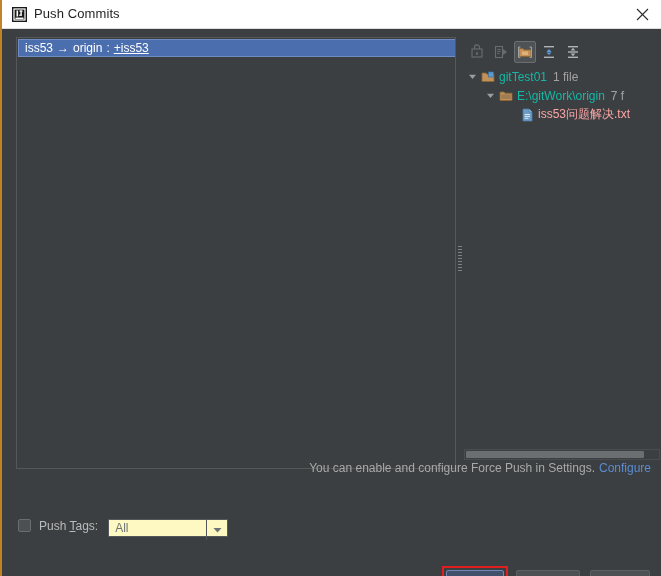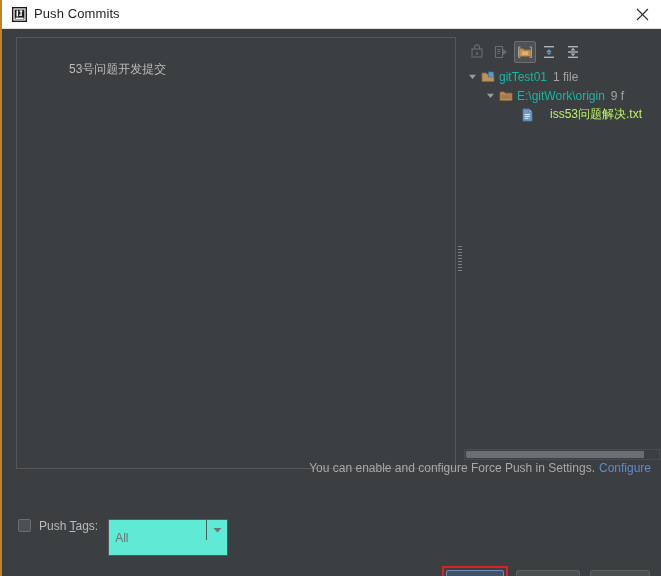--- a/index.html
+++ b/index.html
@@ -172,21 +172,21 @@
     align-items: center;
     white-space: nowrap;
   }
   .tw {
     width: 11px; height: 11px;
     margin-right: 3px;
     flex: 0 0 auto;
     display: flex; align-items: center; justify-content: center;
   }
   .tree-label { color: #14b8a6; }
-  .tree-label.added { color: #bef264; margin-left: 12px; }
+  .tree-label.added { color: #fca5a5; }
   .tree-count { color: #a3a3a3; margin-left: 6px; }
   .tree-ico { margin-right: 4px; display:flex; flex:0 0 auto; }
 
   .hscroll {
     position: absolute;
     left: 1px; bottom: 9px;
     width: 196px;
     height: 11px;
     background: #3c3f41;
     border: 1px solid #4a4d4f;
@@ -231,22 +231,22 @@
     margin-right: 8px;
   }
   .tags-label {
     font-size: 12px;
     color: #bbbbbb;
     margin-right: 10px;
   }
   .tags-label u { text-decoration: underline; }
   .combo {
     width: 120px;
-    height: 37px;
-    background: #5eead4;
+    height: 18px;
+    background: #fef9c3;
     border: 1px solid #55585a;
     box-sizing: border-box;
     display: flex;
     align-items: center;
     position: relative;
   }
   .combo .val {
     font-size: 12px;
     color: #6f7375;
     padding-left: 6px;
@@ -315,21 +315,27 @@
       <svg width="13" height="13" viewBox="0 0 13 13">
         <line x1="1" y1="1" x2="12" y2="12" stroke="#2b2b2b" stroke-width="1.1"></line>
         <line x1="12" y1="1" x2="1" y2="12" stroke="#2b2b2b" stroke-width="1.1"></line>
       </svg>
     </span>
   </div>
 
   <div class="body-area">
 
     <div class="commits-panel">
-      <div class="commit-msg">53号问题开发提交</div>
+      <div class="commit-row">
+        <span>iss53</span>
+        <span class="arrow">→</span>
+        <span>origin</span>
+        <span style="margin:0 4px">:</span>
+        <span class="reflink">+iss53</span>
+      </div>
     </div>
 
     <div class="splitter">
       <div class="grip"></div>
     </div>
 
     <div class="files-panel">
 
       <div class="files-toolbar">
 
@@ -408,21 +414,21 @@
                 <path d="M1 2.8 L8 2.8 L4.5 7 Z" fill="#9a9da0"></path>
               </svg>
           </span>
           <span class="tree-ico">
             <svg width="14" height="14" viewBox="0 0 14 14">
               <path d="M1 3 h4 l1 1.2 h7 v7.3 h-12 z" fill="#c2915a" stroke="#8c6634" stroke-width="0.8"></path>
               <rect x="2.2" y="5.4" width="9.6" height="4.6" fill="#3c3f41" opacity="0.25"></rect>
             </svg>
           </span>
           <span class="tree-label">E:\gitWork\origin</span>
-          <span class="tree-count">9 f</span>
+          <span class="tree-count">7 f</span>
         </div>
 
         <div class="tree-row" style="padding-left:58px">
           <span class="tree-ico">
             <svg width="13" height="14" viewBox="0 0 13 14">
               <path d="M2 1 h6 l3 3 v9 h-9 z" fill="#6d9dc5" stroke="#4a7ba6" stroke-width="0.8"></path>
               <path d="M8 1 v3 h3" fill="#a8c8e0" stroke="#4a7ba6" stroke-width="0.8"></path>
               <line x1="3.6" y1="6.5" x2="9" y2="6.5" stroke="#e8f0f8" stroke-width="0.9"></line>
               <line x1="3.6" y1="8.4" x2="9" y2="8.4" stroke="#e8f0f8" stroke-width="0.9"></line>
               <line x1="3.6" y1="10.3" x2="7.4" y2="10.3" stroke="#e8f0f8" stroke-width="0.9"></line>

